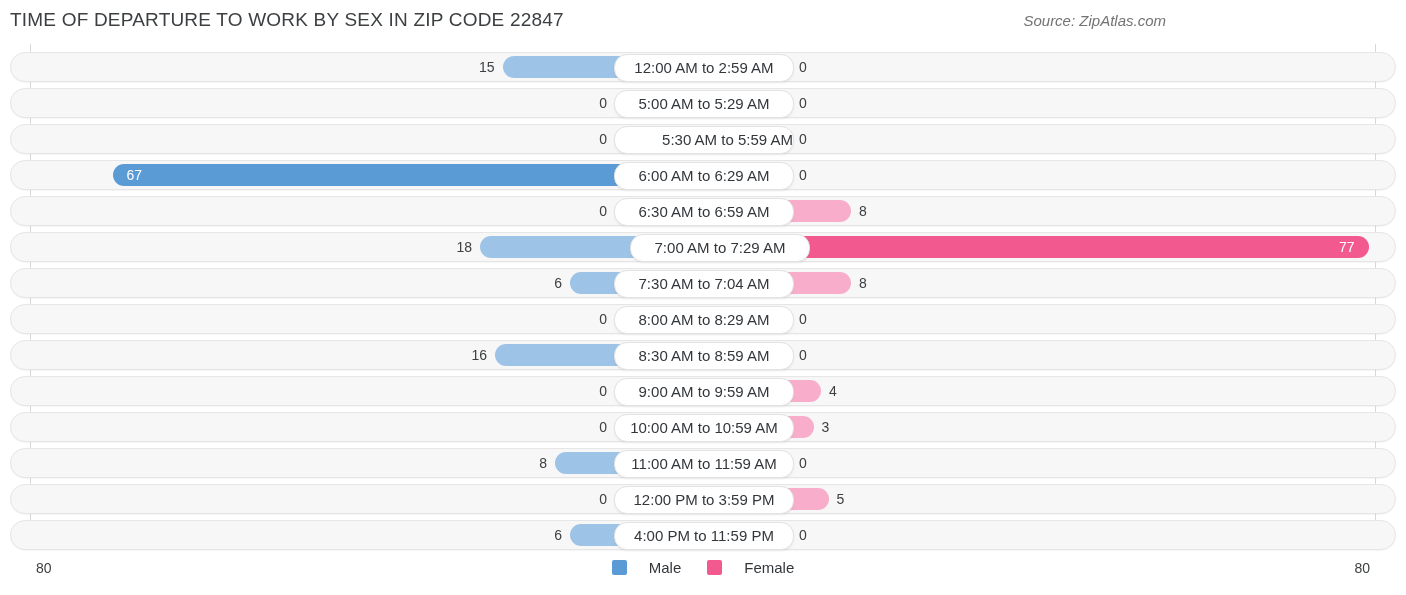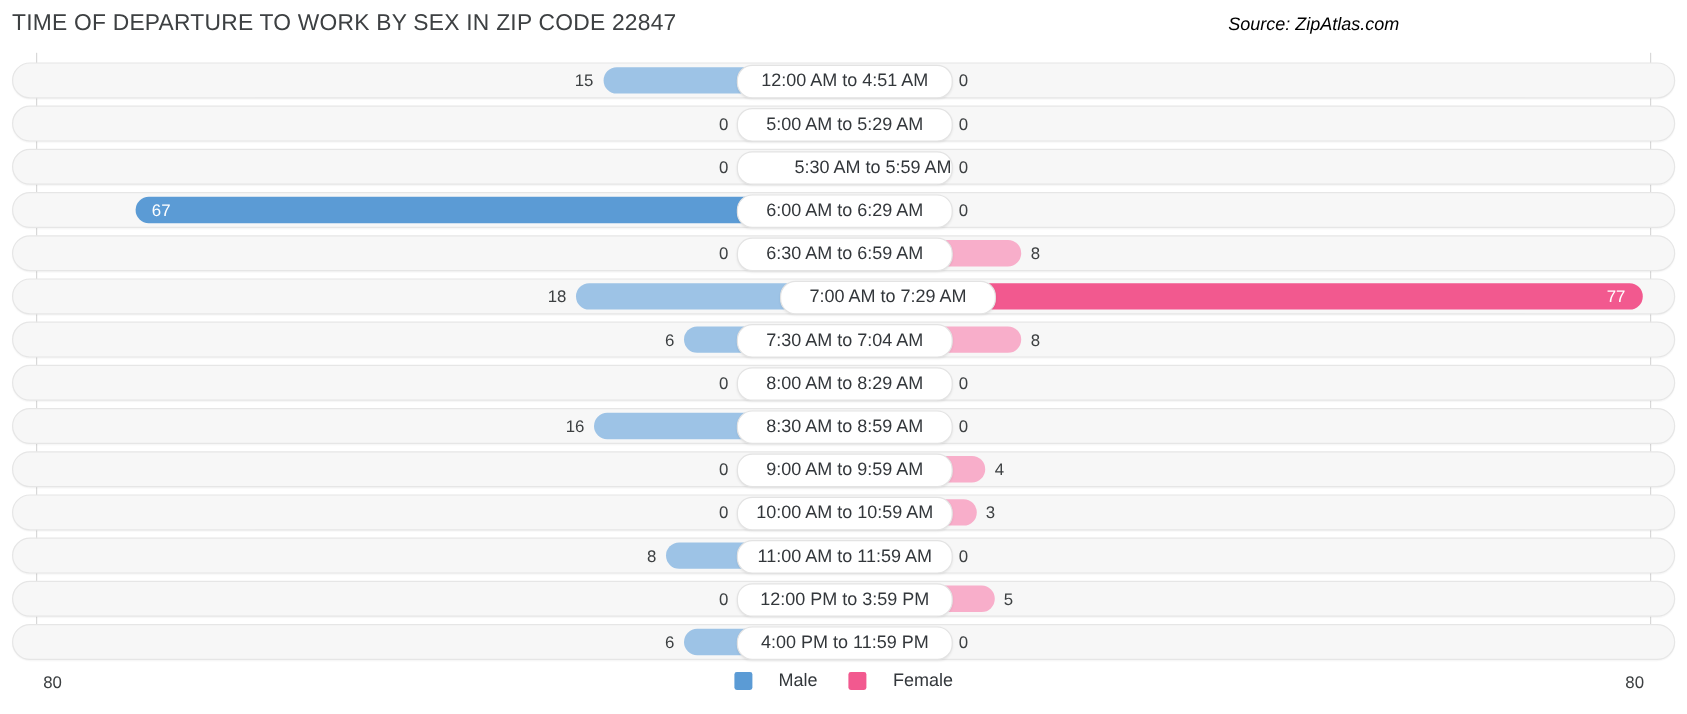--- a/index.html
+++ b/index.html
@@ -31,21 +31,21 @@
     letter-spacing: 0.2px;
     color: #3d4042;
     white-space: nowrap;
   }
   #source-label {
     position: absolute;
     right: 12px;
     top: 12px;
     font-size: 15px;
     font-style: italic;
-    color: #000000;
+    color: #737373;
     white-space: nowrap;
   }
 
   
   #plot {
     position: absolute;
     left: 0;
     top: 44px;
     width: 1406px;
     height: 505px;
@@ -186,21 +186,21 @@
 <div id="plot">
   <div class="gridline" id="grid-left"></div>
   <div class="gridline" id="grid-right"></div>
   <div id="rows-container">
       <div class="row" style="top: 8px;">
         <div class="track"></div>
         <div class="bar male" style="left: 492.5px; width: 200.5px;"></div>
         <div class="bar female" style="left: 693px; width: 88px;"></div>
         <div class="val male-out" style="left: 424.5px; width: 60px;">15</div>
         <div class="val female-out" style="left: 789px; width: 60px;">0</div>
-        <div class="pill" style="left: 604px; width: 178px;">12:00 AM to 4:51 AM</div>
+        <div class="pill" style="left: 604px; width: 178px;">12:00 AM to 2:59 AM</div>
       </div>
       <div class="row" style="top: 44px;">
         <div class="track"></div>
         <div class="bar male" style="left: 605px; width: 88px;"></div>
         <div class="bar female" style="left: 693px; width: 88px;"></div>
         <div class="val male-out" style="left: 537px; width: 60px;">0</div>
         <div class="val female-out" style="left: 789px; width: 60px;">0</div>
         <div class="pill" style="left: 604px; width: 178px;">5:00 AM to 5:29 AM</div>
       </div>
       <div class="row" style="top: 80px;">
@@ -226,21 +226,21 @@
         <div class="val male-out" style="left: 537px; width: 60px;">0</div>
         <div class="val female-out" style="left: 849px; width: 60px;">8</div>
         <div class="pill" style="left: 604px; width: 178px;">6:30 AM to 6:59 AM</div>
       </div>
       <div class="row" style="top: 188px;">
         <div class="track"></div>
         <div class="bar male" style="left: 470px; width: 223px;"></div>
         <div class="bar female hi" style="left: 693px; width: 665.5px;"></div>
         <div class="val male-out" style="left: 402px; width: 60px;">18</div>
         <div class="val inside" style="left: 1284.5px; width: 60px; text-align: right;">77</div>
-        <div class="pill" style="left: 640px; width: 178px;">7:00 AM to 7:29 AM</div>
+        <div class="pill" style="left: 620px; width: 178px;">7:00 AM to 7:29 AM</div>
       </div>
       <div class="row" style="top: 224px;">
         <div class="track"></div>
         <div class="bar male" style="left: 560px; width: 133px;"></div>
         <div class="bar female" style="left: 693px; width: 148px;"></div>
         <div class="val male-out" style="left: 492px; width: 60px;">6</div>
         <div class="val female-out" style="left: 849px; width: 60px;">8</div>
         <div class="pill" style="left: 604px; width: 178px;">7:30 AM to 7:04 AM</div>
       </div>
       <div class="row" style="top: 260px;">

